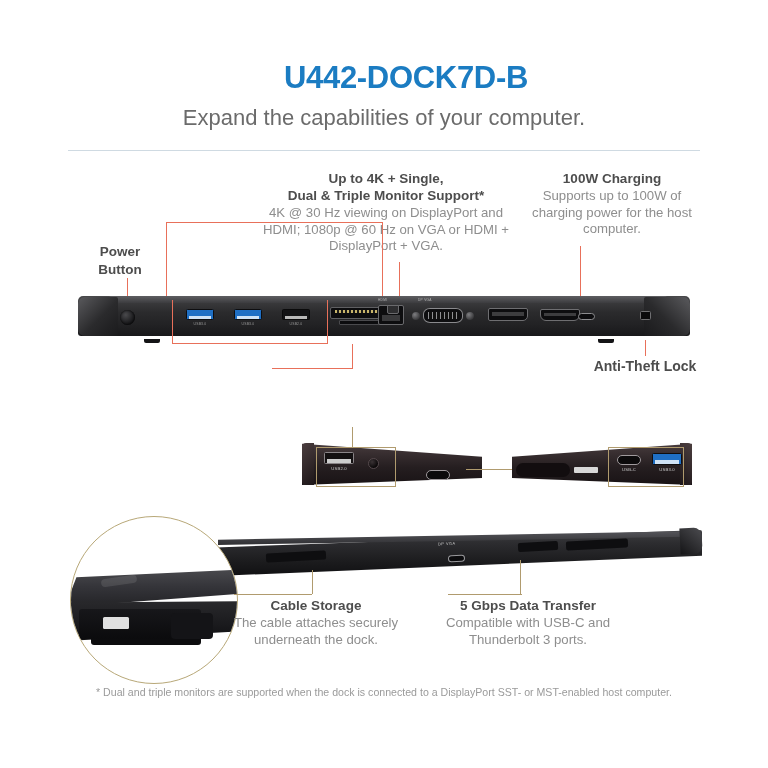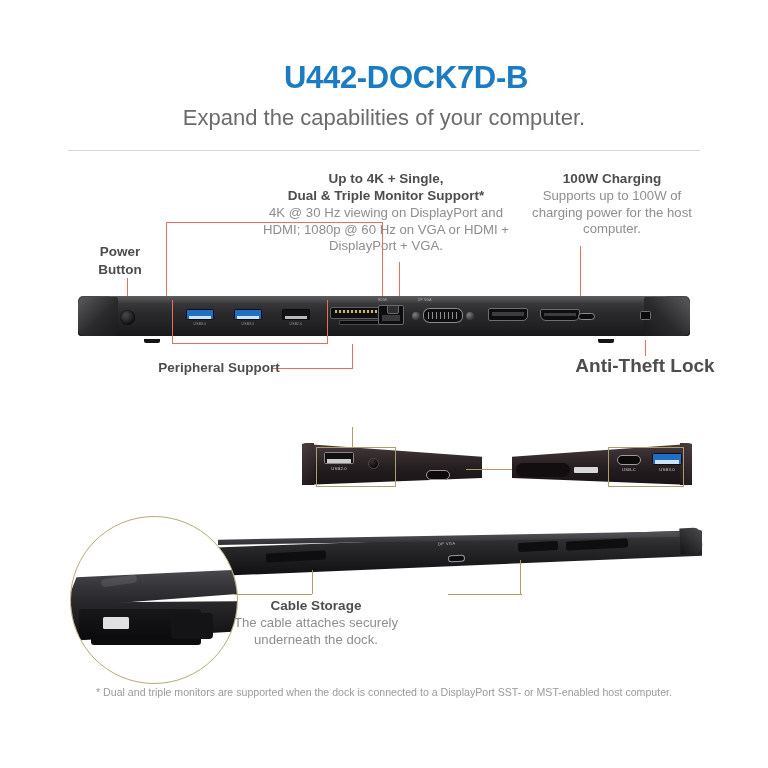--- a/index.html
+++ b/index.html
@@ -36,21 +36,21 @@
     margin-bottom:1px;
   }
   .callout .bd { font-size:13.2px; line-height:16.5px; color:#8e8e8e; }
 
   #c-eth   { left:72px;  top:171px; width:196px; }
   #c-pwr   { left:70px;  top:243px; width:100px; text-align:center;}
   #c-pwr .hd { line-height:17px; }
   #c-mon   { left:252px; top:171px; width:268px; }
   #c-chg   { left:522px; top:171px; width:180px; }
   #c-lock  { left:560px; top:358px; width:170px; }
-  #c-lock .hd { font-size:19px; }
+  #c-lock .hd { font-size:14px; }
   #c-periph{ left:88px;  top:360px; width:262px; }
   #c-cable { left:222px; top:598px; width:188px; }
   #c-5gbps { left:428px; top:598px; width:200px; }
 
   .footnote {
     position:absolute; left:0; top:686px; width:768px; text-align:center;
     font-size:10.6px; color:#9a9a9a;
   }
 
   
@@ -407,21 +407,20 @@
   <div class="callout" id="c-lock">
     <div class="hd">Anti-Theft Lock</div>
   </div>
   <div class="lead v" style="left:645px; top:340px; height:16px;"></div>
 
   <div class="bracket" style="left:172px; top:300px; width:156px; height:44px;"></div>
   <div class="lead v" style="left:352px; top:344px; height:24px;"></div>
   <div class="lead h" style="left:272px; top:368px; width:81px;"></div>
 
   <div class="callout" id="c-periph">
-    <div class="hd">Peripheral Support</div>
   </div>
 
   <div class="side-l">
     <div class="side-l-body"></div>
     <div class="side-l-cap"></div>
     <div class="side-usb2"></div>
     <div class="side-lbl" style="left:17px; top:25px;">USB2.0</div>
     <div class="audio-jack"></div>
     <div class="side-usbc-l"></div>
   </div>
@@ -468,16 +467,20 @@
   <div class="lead-tan h" style="left:234px; top:594px; width:78px;"></div>
   <div class="lead-tan v" style="left:312px; top:570px; height:24px;"></div>
   <div class="lead-tan v" style="left:520px; top:560px; height:34px;"></div>
   <div class="lead-tan h" style="left:448px; top:594px; width:74px;"></div>
 
   <div class="callout" id="c-cable">
     <div class="hd">Cable Storage</div>
     <div class="bd">The cable attaches securely underneath the dock.</div>
   </div>
 
+  <div class="callout" id="c-5gbps">
+    <div class="hd">5 Gbps Data Transfer</div>
+    <div class="bd">Compatible with USB-C and Thunderbolt 3 ports.</div>
+  </div>
 
   <div class="footnote">* Dual and triple monitors are supported when the dock is connected to a DisplayPort SST- or MST-enabled host computer.</div>
 
 </div>
 
 </body></html>

